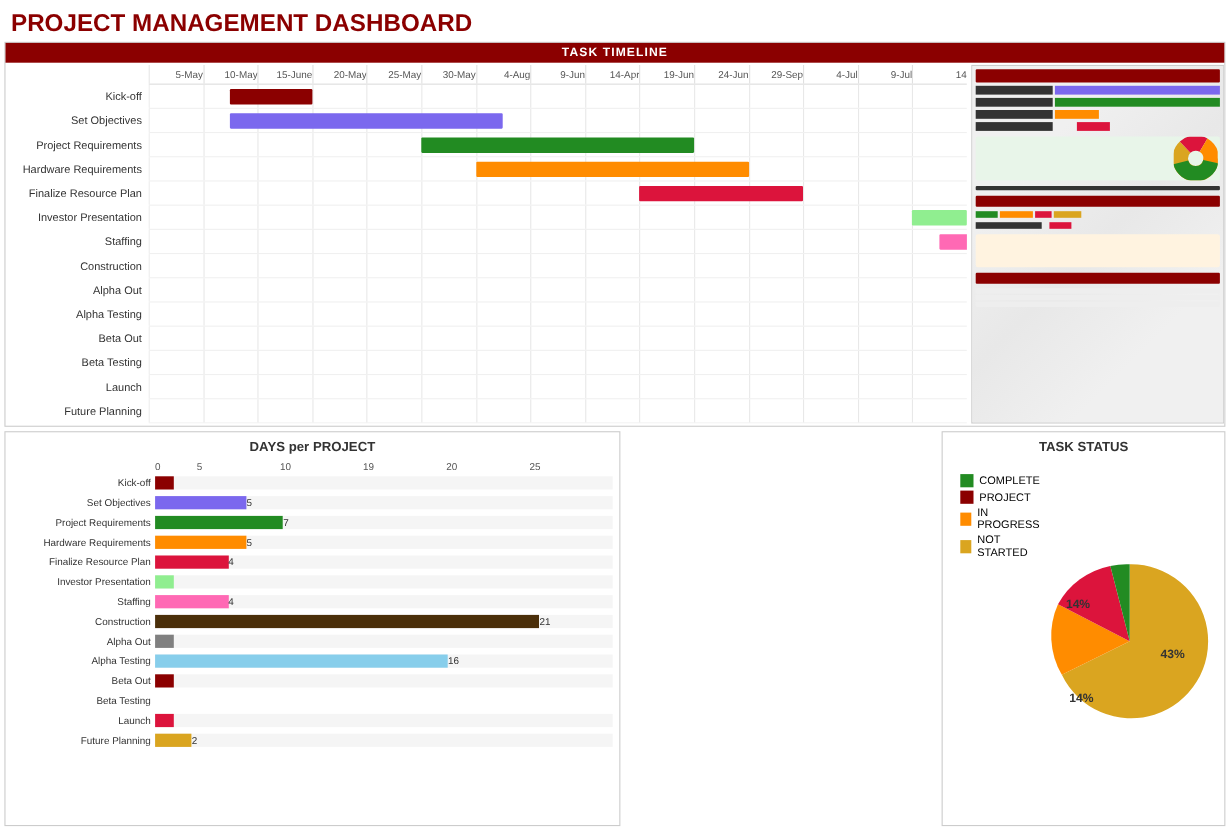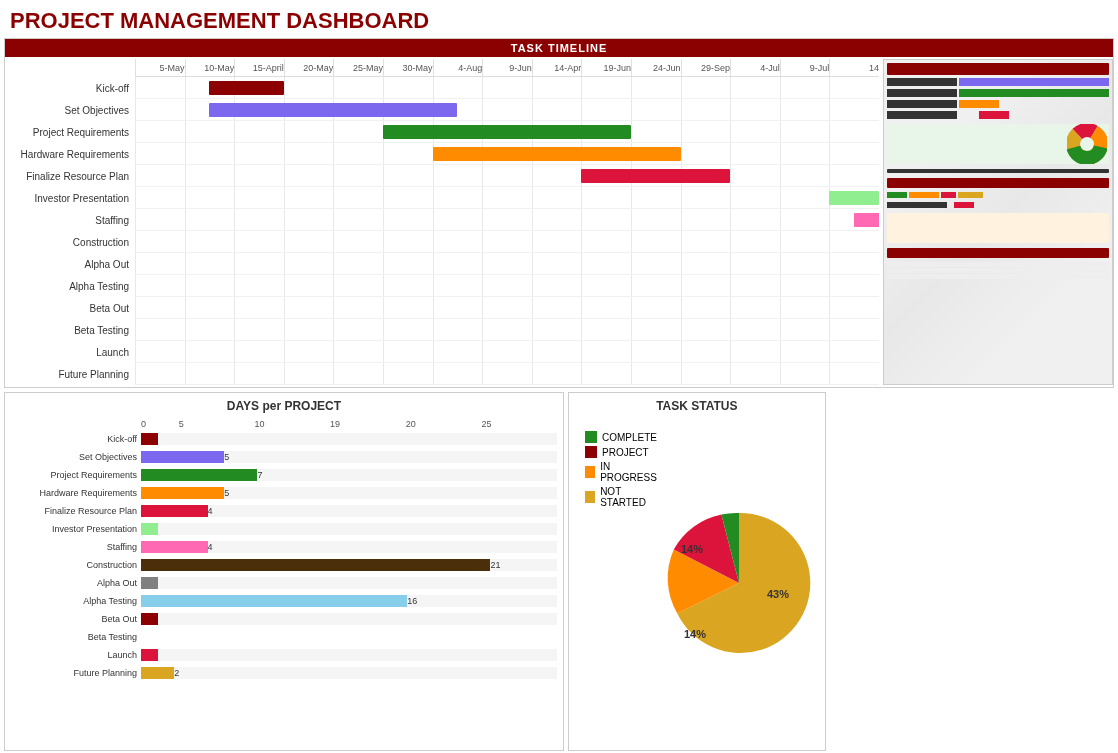--- a/index.html
+++ b/index.html
@@ -109,20 +109,21 @@
       height: 14px;
       border-radius: 1px;
     }
 
     
     .bottom-section {
       display: flex;
       flex: 1;
       margin: 0 4px;
       gap: 4px;
+      justify-content: space-between;
     }
 
     
     .days-chart {
       flex: 0 0 560px;
       border: 1px solid #ccc;
       padding: 6px;
       position: relative;
     }
 
@@ -286,21 +287,21 @@
         <div class="task-label">Beta Out</div>
         <div class="task-label">Beta Testing</div>
         <div class="task-label">Launch</div>
         <div class="task-label">Future Planning</div>
       </div>
 
       <div class="gantt-area">
         <div class="gantt-dates">
           <div class="date-label">5-May</div>
           <div class="date-label">10-May</div>
-          <div class="date-label">15-April</div>
+          <div class="date-label">15-June</div>
           <div class="date-label">20-May</div>
           <div class="date-label">25-May</div>
           <div class="date-label">30-May</div>
           <div class="date-label">4-Aug</div>
           <div class="date-label">9-Jun</div>
           <div class="date-label">14-Apr</div>
           <div class="date-label">19-Jun</div>
           <div class="date-label">24-Jun</div>
           <div class="date-label">29-Sep</div>
           <div class="date-label">4-Jul</div>

